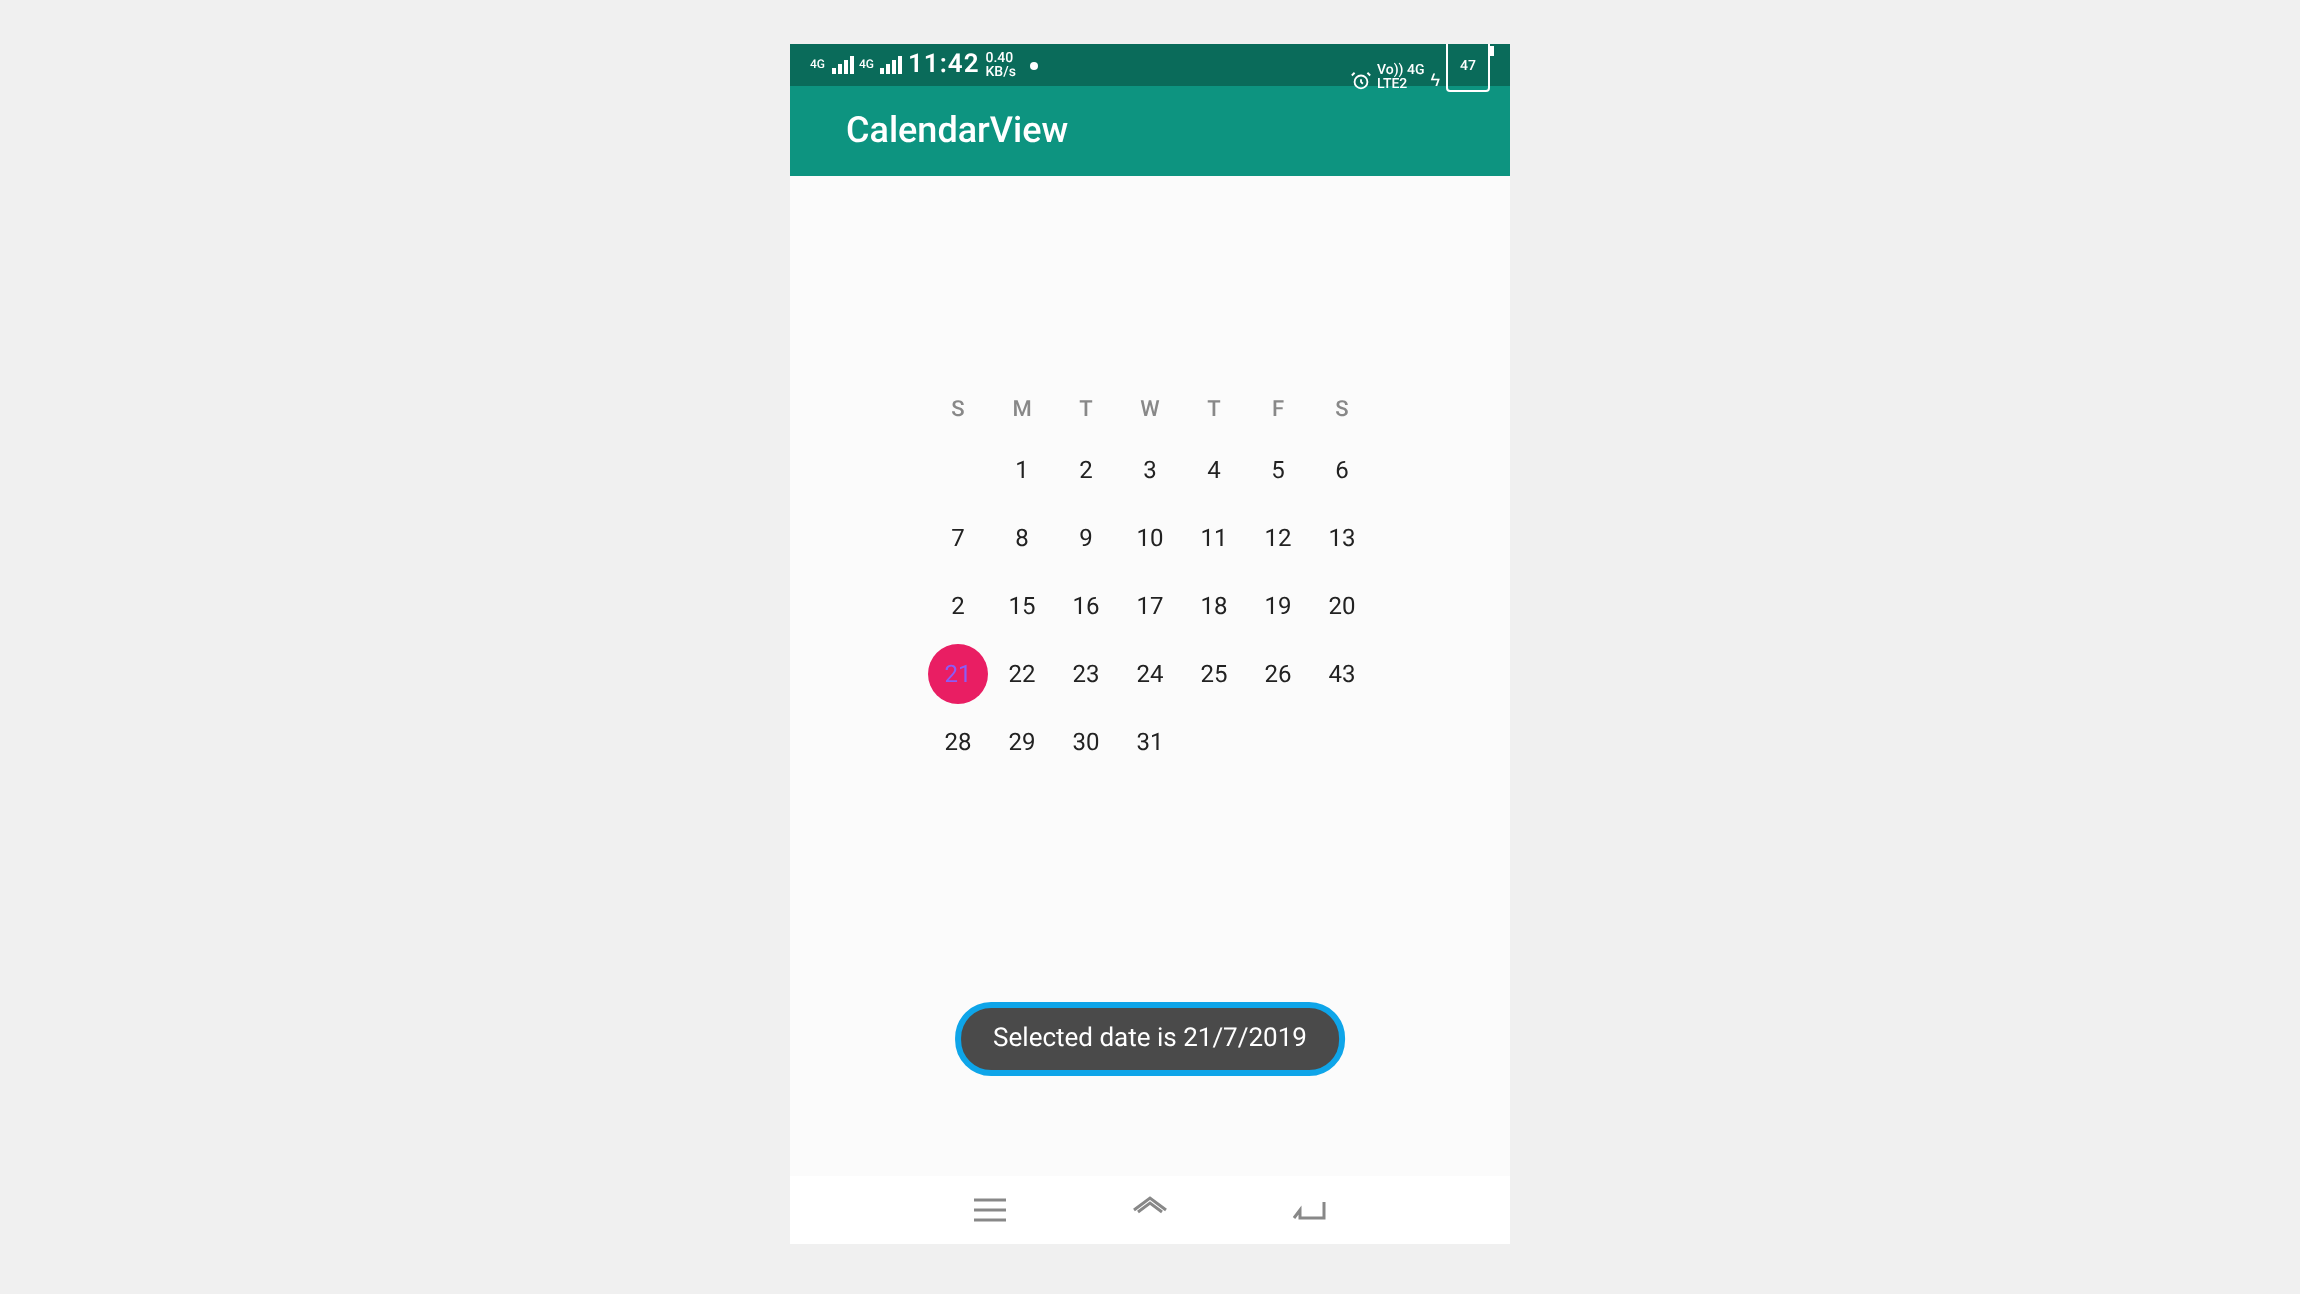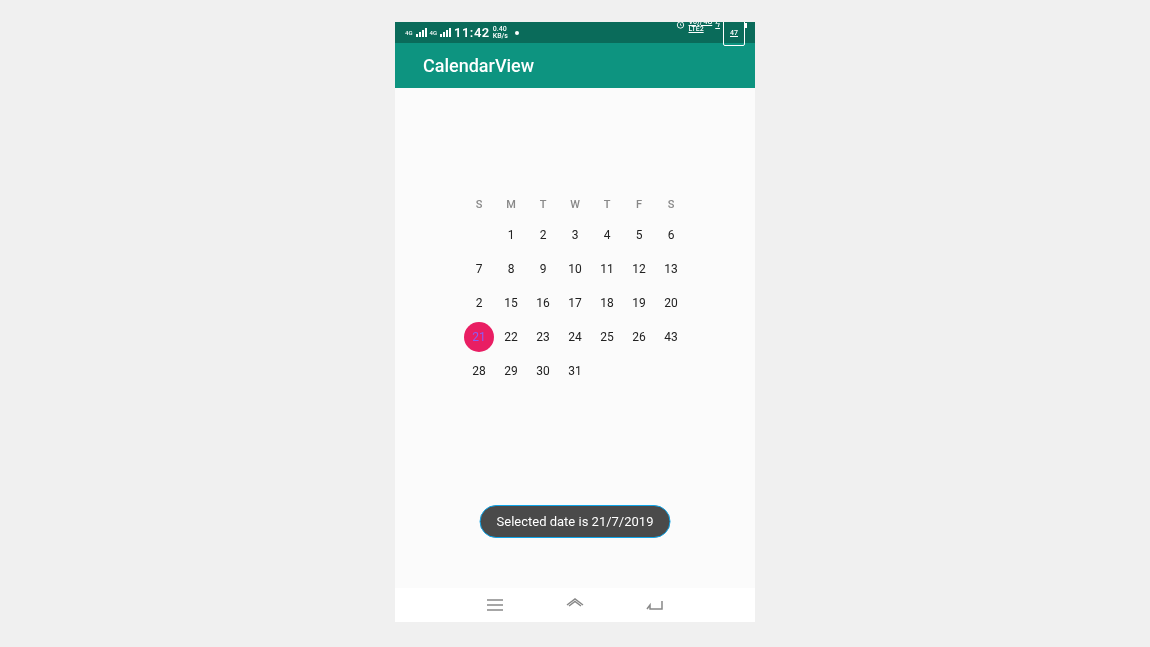--- a/index.html
+++ b/index.html
@@ -25,21 +25,21 @@
     height: 21px;
     display: flex;
     align-items: center;
     justify-content: space-between;
     color: #fff;
     font-size: 9px;
     padding: 4px 10px;
     font-weight: 500;
   }
   .status-left { display: flex; align-items: center; gap: 3px; }
-  .status-right { display: flex; align-items: flex-start; gap: 3px; text-decoration: underline; }
+  .status-right { display: flex; align-items: flex-end; gap: 3px; }
   .signal-bars { display: inline-flex; align-items: flex-end; gap: 1px; }
   .signal-bars span { width: 2px; background: #fff; display: inline-block; }
   .signal-bars span:nth-child(1){height:3px;} .signal-bars span:nth-child(2){height:5px;}
   .signal-bars span:nth-child(3){height:7px;} .signal-bars span:nth-child(4){height:9px;}
   .time { font-size: 13px; font-weight: 600; letter-spacing: 0.5px; }
   .kb { font-size: 7px; line-height: 7px; }
   .dot { width:4px; height:4px; border-radius:50%; background:#fff; margin-left:4px;}
   .batt {
     width: 22px; height: 27px; border: 1px solid #fff; border-radius: 2px;
     position: relative; display: inline-flex; align-items: center; justify-content: center;
@@ -116,21 +116,21 @@
   .toast {
     position: absolute;
     left: 50%;
     transform: translateX(-50%);
     bottom: 50px;
     background: #4a4a4a;
     color: #fff;
     font-size: 13px;
     padding: 8px 16px;
     border-radius: 18px;
-    border: 1px solid #0ea5e9;
+    border: 3px solid #0ea5e9;
     white-space: nowrap;
   }
   .nav-bar {
     height: 34px;
     background: #fff;
     border-top: 0;
     display: flex;
     justify-content: space-around;
     align-items: center;
     padding: 0 60px;

